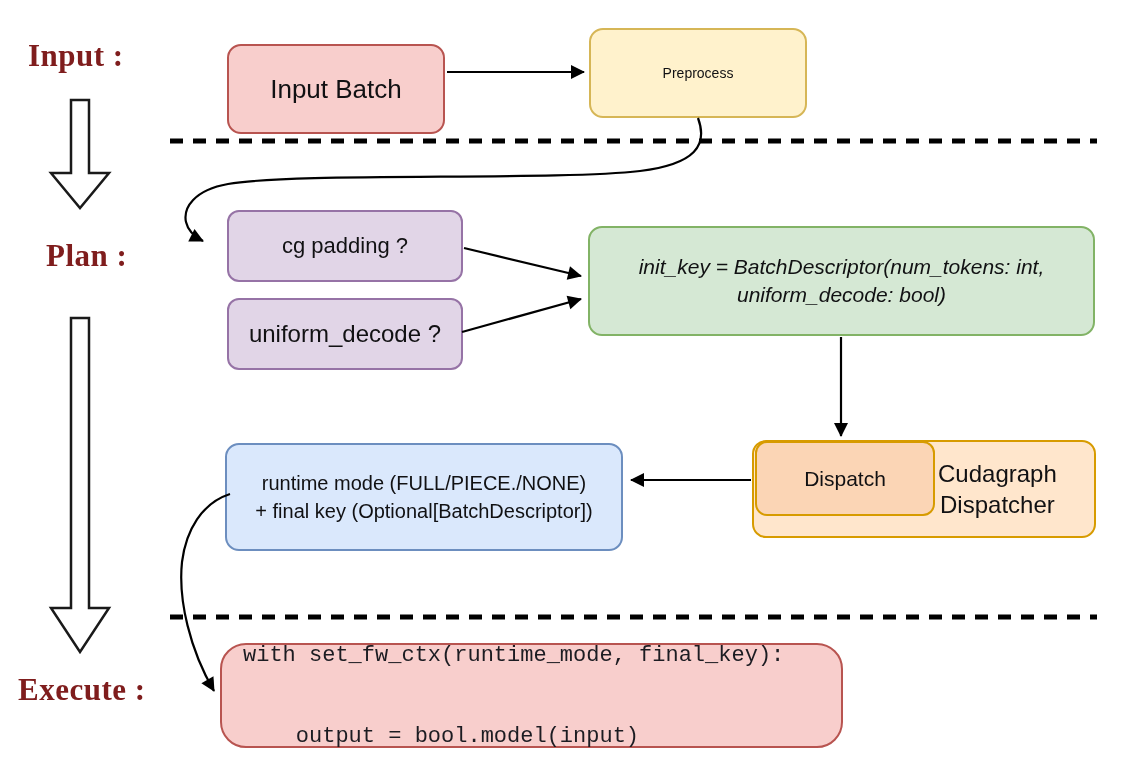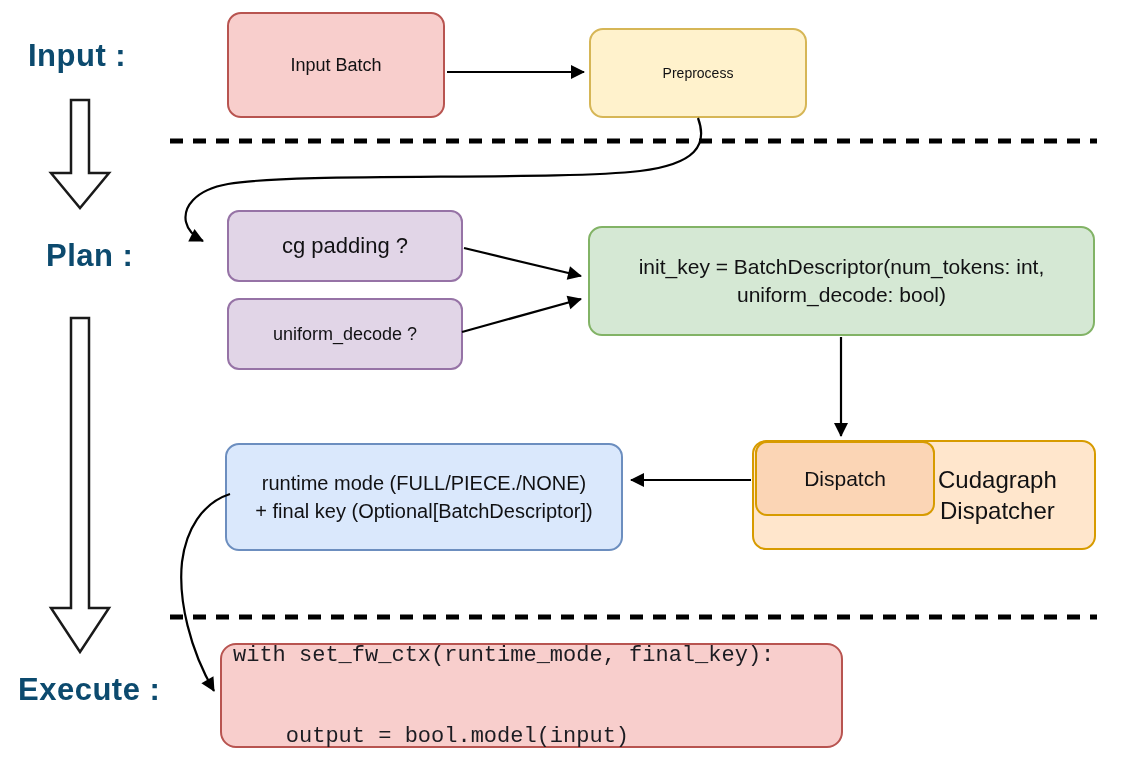--- a/index.html
+++ b/index.html
@@ -1,34 +1,34 @@
 <!DOCTYPE html>
 <html><head>
 <meta charset="utf-8">
 <style>
   html,body{margin:0;padding:0;background:#ffffff;}
   .stage{position:relative;width:1142px;height:770px;background:#ffffff;overflow:hidden;
          font-family:"Liberation Sans",sans-serif;color:#111113;}
-  .stage-label{position:absolute;font-weight:bold;font-size:31px;letter-spacing:0.5px;color:#0c4a6e;white-space:nowrap;}
+  .stage-label{position:absolute;font-weight:bold;font-size:31px;letter-spacing:0.5px;color:#7f1d1d;white-space:nowrap;font-family:Liberation Serif, serif;}
   .node{position:absolute;border-radius:14px;display:flex;align-items:center;justify-content:center;
         text-align:center;box-sizing:border-box;border:2px solid #000;}
   .node .lines span{display:block;}
-  .n-input-batch{left:227px;top:12px;width:218px;height:106px;background:#f8cecc;border-color:#b85450;font-size:18px;}
+  .n-input-batch{left:227px;top:44px;width:218px;height:90px;background:#f8cecc;border-color:#b85450;font-size:26px;}
   .n-preprocess{left:589px;top:28px;width:218px;height:90px;background:#fff2cc;border-color:#d6b656;font-size:14px;}
   .n-cg-padding{left:227px;top:210px;width:236px;height:72px;background:#e1d5e7;border-color:#9673a6;font-size:22px;border-radius:12px;align-items:center;}
-  .n-uniform-decode{left:227px;top:298px;width:236px;height:72px;background:#e1d5e7;border-color:#9673a6;font-size:18px;border-radius:12px;}
-  .n-init-key{left:588px;top:226px;width:507px;height:110px;background:#d5e8d4;border-color:#82b366;font-size:21px;line-height:28px;}
-  .n-cudagraph{left:752px;top:440px;width:344px;height:110px;background:#ffe6cc;border-color:#d79b00;}
+  .n-uniform-decode{left:227px;top:298px;width:236px;height:72px;background:#e1d5e7;border-color:#9673a6;font-size:24px;border-radius:12px;}
+  .n-init-key{left:588px;top:226px;width:507px;height:110px;background:#d5e8d4;border-color:#82b366;font-size:21px;line-height:28px;font-style:italic;}
+  .n-cudagraph{left:752px;top:440px;width:344px;height:98px;background:#ffe6cc;border-color:#d79b00;}
   .n-dispatch{position:absolute;left:1px;top:-1px;width:180px;height:75px;background:#fbd5b5;border:2px solid #d79b00;
               border-radius:12px;display:flex;align-items:center;justify-content:center;font-size:21px;box-sizing:border-box;}
   .cudagraph-label{position:absolute;left:184px;top:0;right:0;height:100%;display:flex;align-items:center;
                    font-size:24px;line-height:31px;text-align:center;}
   .n-runtime{left:225px;top:443px;width:398px;height:108px;background:#dae8fc;border-color:#6c8ebf;font-size:20px;line-height:28px;}
   .n-exec-code{left:220px;top:643px;width:623px;height:105px;background:#f8cecc;border-color:#b85450;
-               justify-content:flex-start;padding-left:11px;border-radius:16px;}
+               justify-content:flex-start;padding-left:21px;border-radius:26px;}
   .code{font-family:"Liberation Mono",monospace;font-size:22px;line-height:27px;color:#1c1c22;
         white-space:pre;text-align:left;}
   .code span{display:block;}
   svg.overlay{position:absolute;left:0;top:0;width:1142px;height:770px;pointer-events:none;}
   .connector{fill:none;stroke:#000;stroke-width:2.2px;}
   .dashed-line{stroke:#000;stroke-width:5px;}
   .hollow-arrow{fill:#ffffff;stroke:#1a1a1a;stroke-width:2.5px;stroke-linejoin:miter;}
 </style>
 </head>
 <body>

